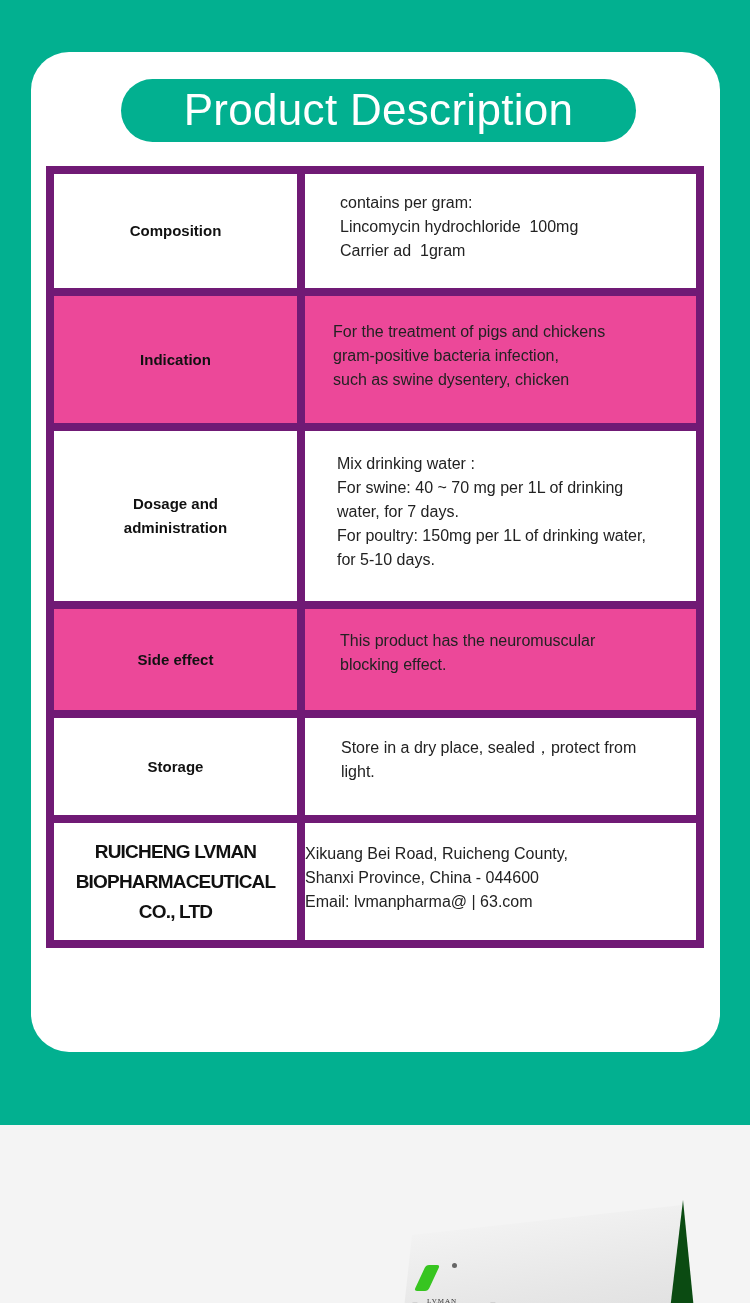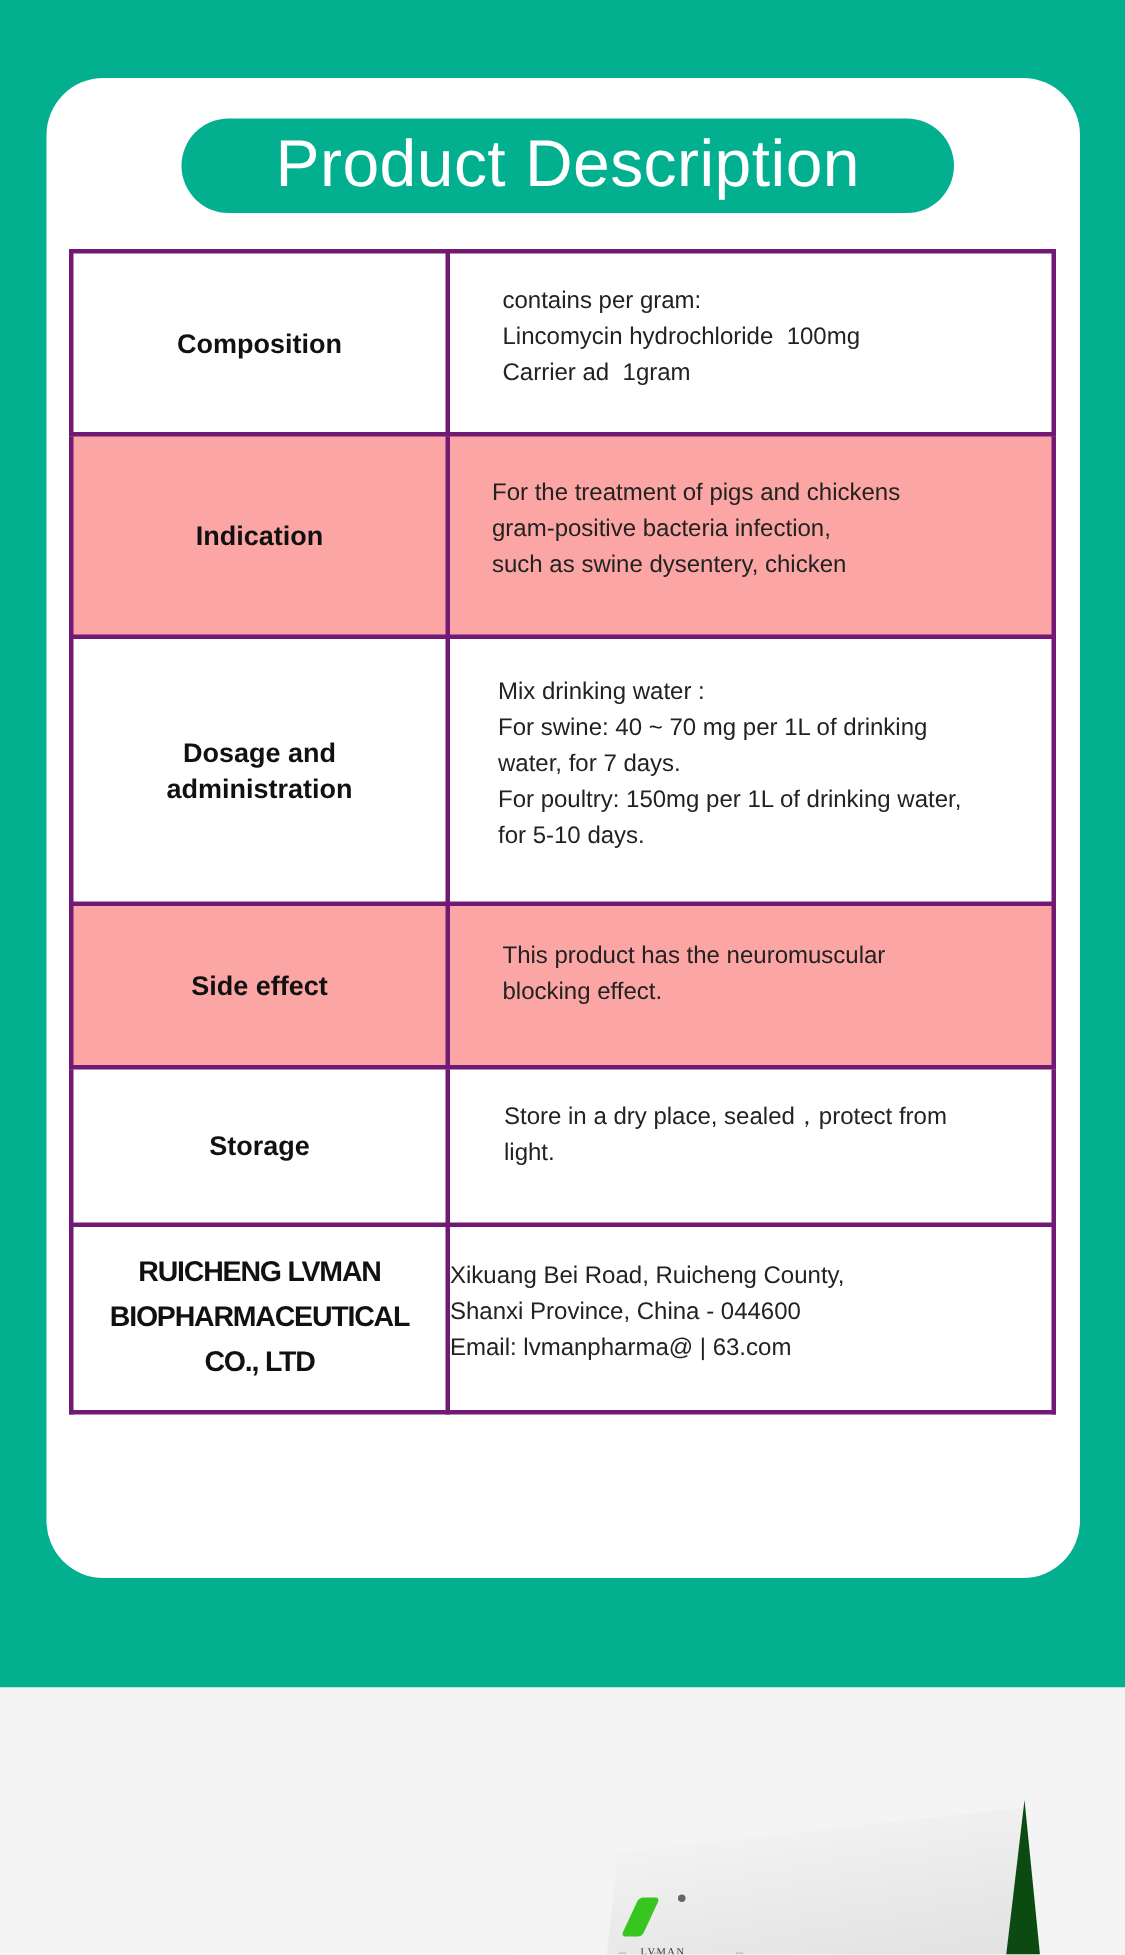--- a/index.html
+++ b/index.html
@@ -3,24 +3,24 @@
 <meta charset="utf-8">
 <style>
   * { margin:0; padding:0; box-sizing:border-box; }
   html, body { width:750px; height:1303px; overflow:hidden; background:#f4f4f4; }
   body { font-family: "Liberation Sans", sans-serif; position:relative; }
   .teal-band { position:absolute; left:0; top:0; width:750px; height:1125px; background:#02b090; }
   .card { position:absolute; left:31px; top:52px; width:689px; height:1000px; background:#ffffff; border-radius:38px; }
   .title-pill { position:absolute; left:121px; top:79px; width:515px; height:63px; background:#02b090; border-radius:32px;
     color:#fff; font-weight:normal; font-size:44px; text-align:center; line-height:62px; letter-spacing:0.3px; }
   .spec-table { position:absolute; left:46px; top:166px; width:658px; border-collapse:collapse; }
-  .spec-table td { border:3px solid #701a75; vertical-align:middle; }
-  .spec-table td.label { width:251px; text-align:center; font-weight:bold; font-size:18px; color:#111; line-height:24px; padding:0 6px; }
+  .spec-table td { border:8px solid #701a75; vertical-align:middle; }
+  .spec-table td.label { width:251px; text-align:center; font-weight:bold; font-size:15px; color:#111; line-height:24px; padding:0 6px; }
   .spec-table td.value { font-size:16px; color:#222; line-height:24px; }
-  .spec-table tr.gray td { background:#fca5a5; }
+  .spec-table tr.gray td { background:#ec4899; }
   .company { font-size:19px !important; letter-spacing:-0.8px; line-height:30px !important; }
   .line { display:block; white-space:pre; }
   .product-area { position:absolute; left:0; top:1125px; width:750px; height:178px; background:#f4f4f4; overflow:hidden; }
   .pouch { position:absolute; left:400px; top:80px; width:290px; height:140px;
     background:linear-gradient(170deg,#f7f7f7 0%,#e6e6e6 60%,#dcdcdc 100%);
     clip-path: polygon(12px 30px, 282px 0px, 290px 140px, 0px 140px); }
   .pouch-green { position:absolute; left:670px; top:75px; width:24px; height:110px; background:#0b4b12;
     clip-path: polygon(13px 0, 24px 110px, 0 110px); }
   .logo-leaf { position:absolute; left:420px; top:140px; width:14px; height:26px; background:#37c520; transform:skewX(-25deg); border-radius:3px; }
   .logo-dot { position:absolute; left:452px; top:138px; width:5px; height:5px; border-radius:50%; background:#666; }

